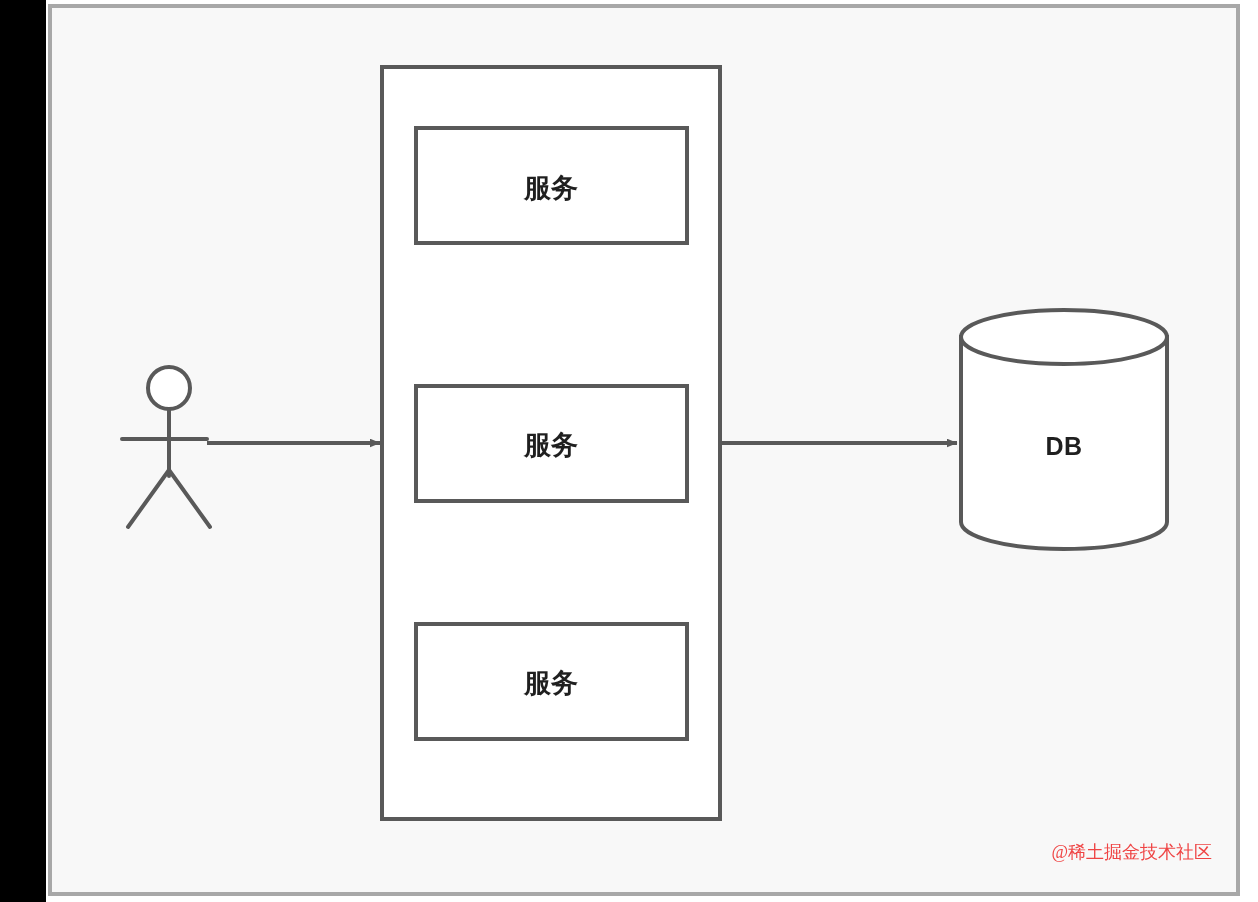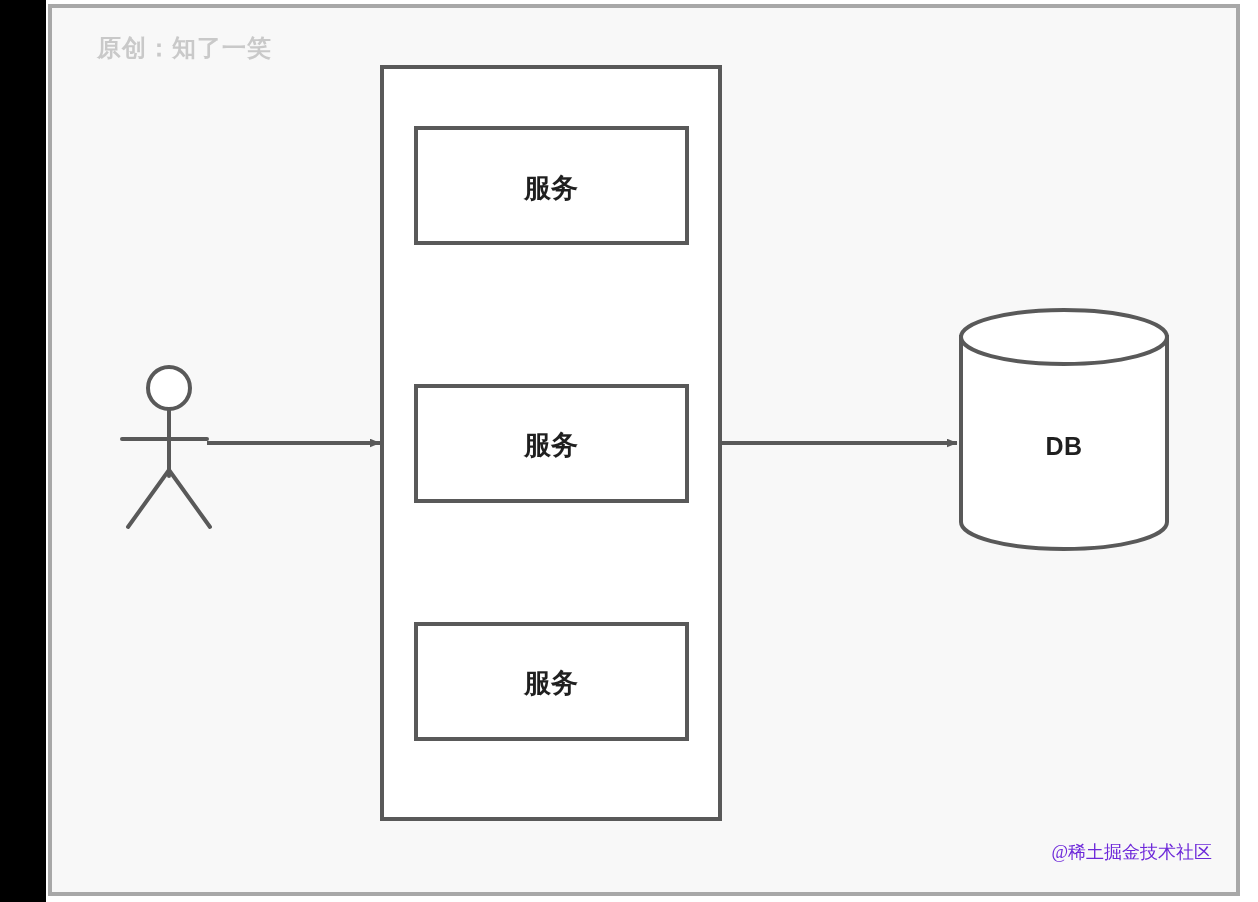--- a/index.html
+++ b/index.html
@@ -62,21 +62,21 @@
     letter-spacing: 1px;
     white-space: nowrap;
     user-select: none;
   }
 
   .watermark-bottom {
     position: absolute;
     right: 24px;
     bottom: 28px;
     font-size: 18px;
-    color: #6d28d9;
+    color: #ef4444;
     font-family: "Liberation Serif", "DejaVu Serif", serif;
     white-space: nowrap;
     user-select: none;
     text-align: right;
   }
 
   
   .diagram-svg {
     position: absolute;
     left: 0;
@@ -98,21 +98,20 @@
 </head>
 <body>
 
 <div id="app">
 
   <div class="sidebar-strip"></div>
 
   <div class="canvas-frame">
     <div class="canvas-inner">
 
-      <div class="watermark-top">原创：知了一笑</div>
 
       <svg class="diagram-svg" viewBox="0 0 1192 892" xmlns="http://www.w3.org/2000/svg">
 
         <defs>
           <marker id="arrowhead" markerWidth="11" markerHeight="9" refX="10.5" refY="4.5" orient="auto" markerUnits="userSpaceOnUse">
             <path d="M 0 0 L 11 4.5 L 0 9 z" fill="#595959"></path>
           </marker>
         </defs>
 
         <g>

